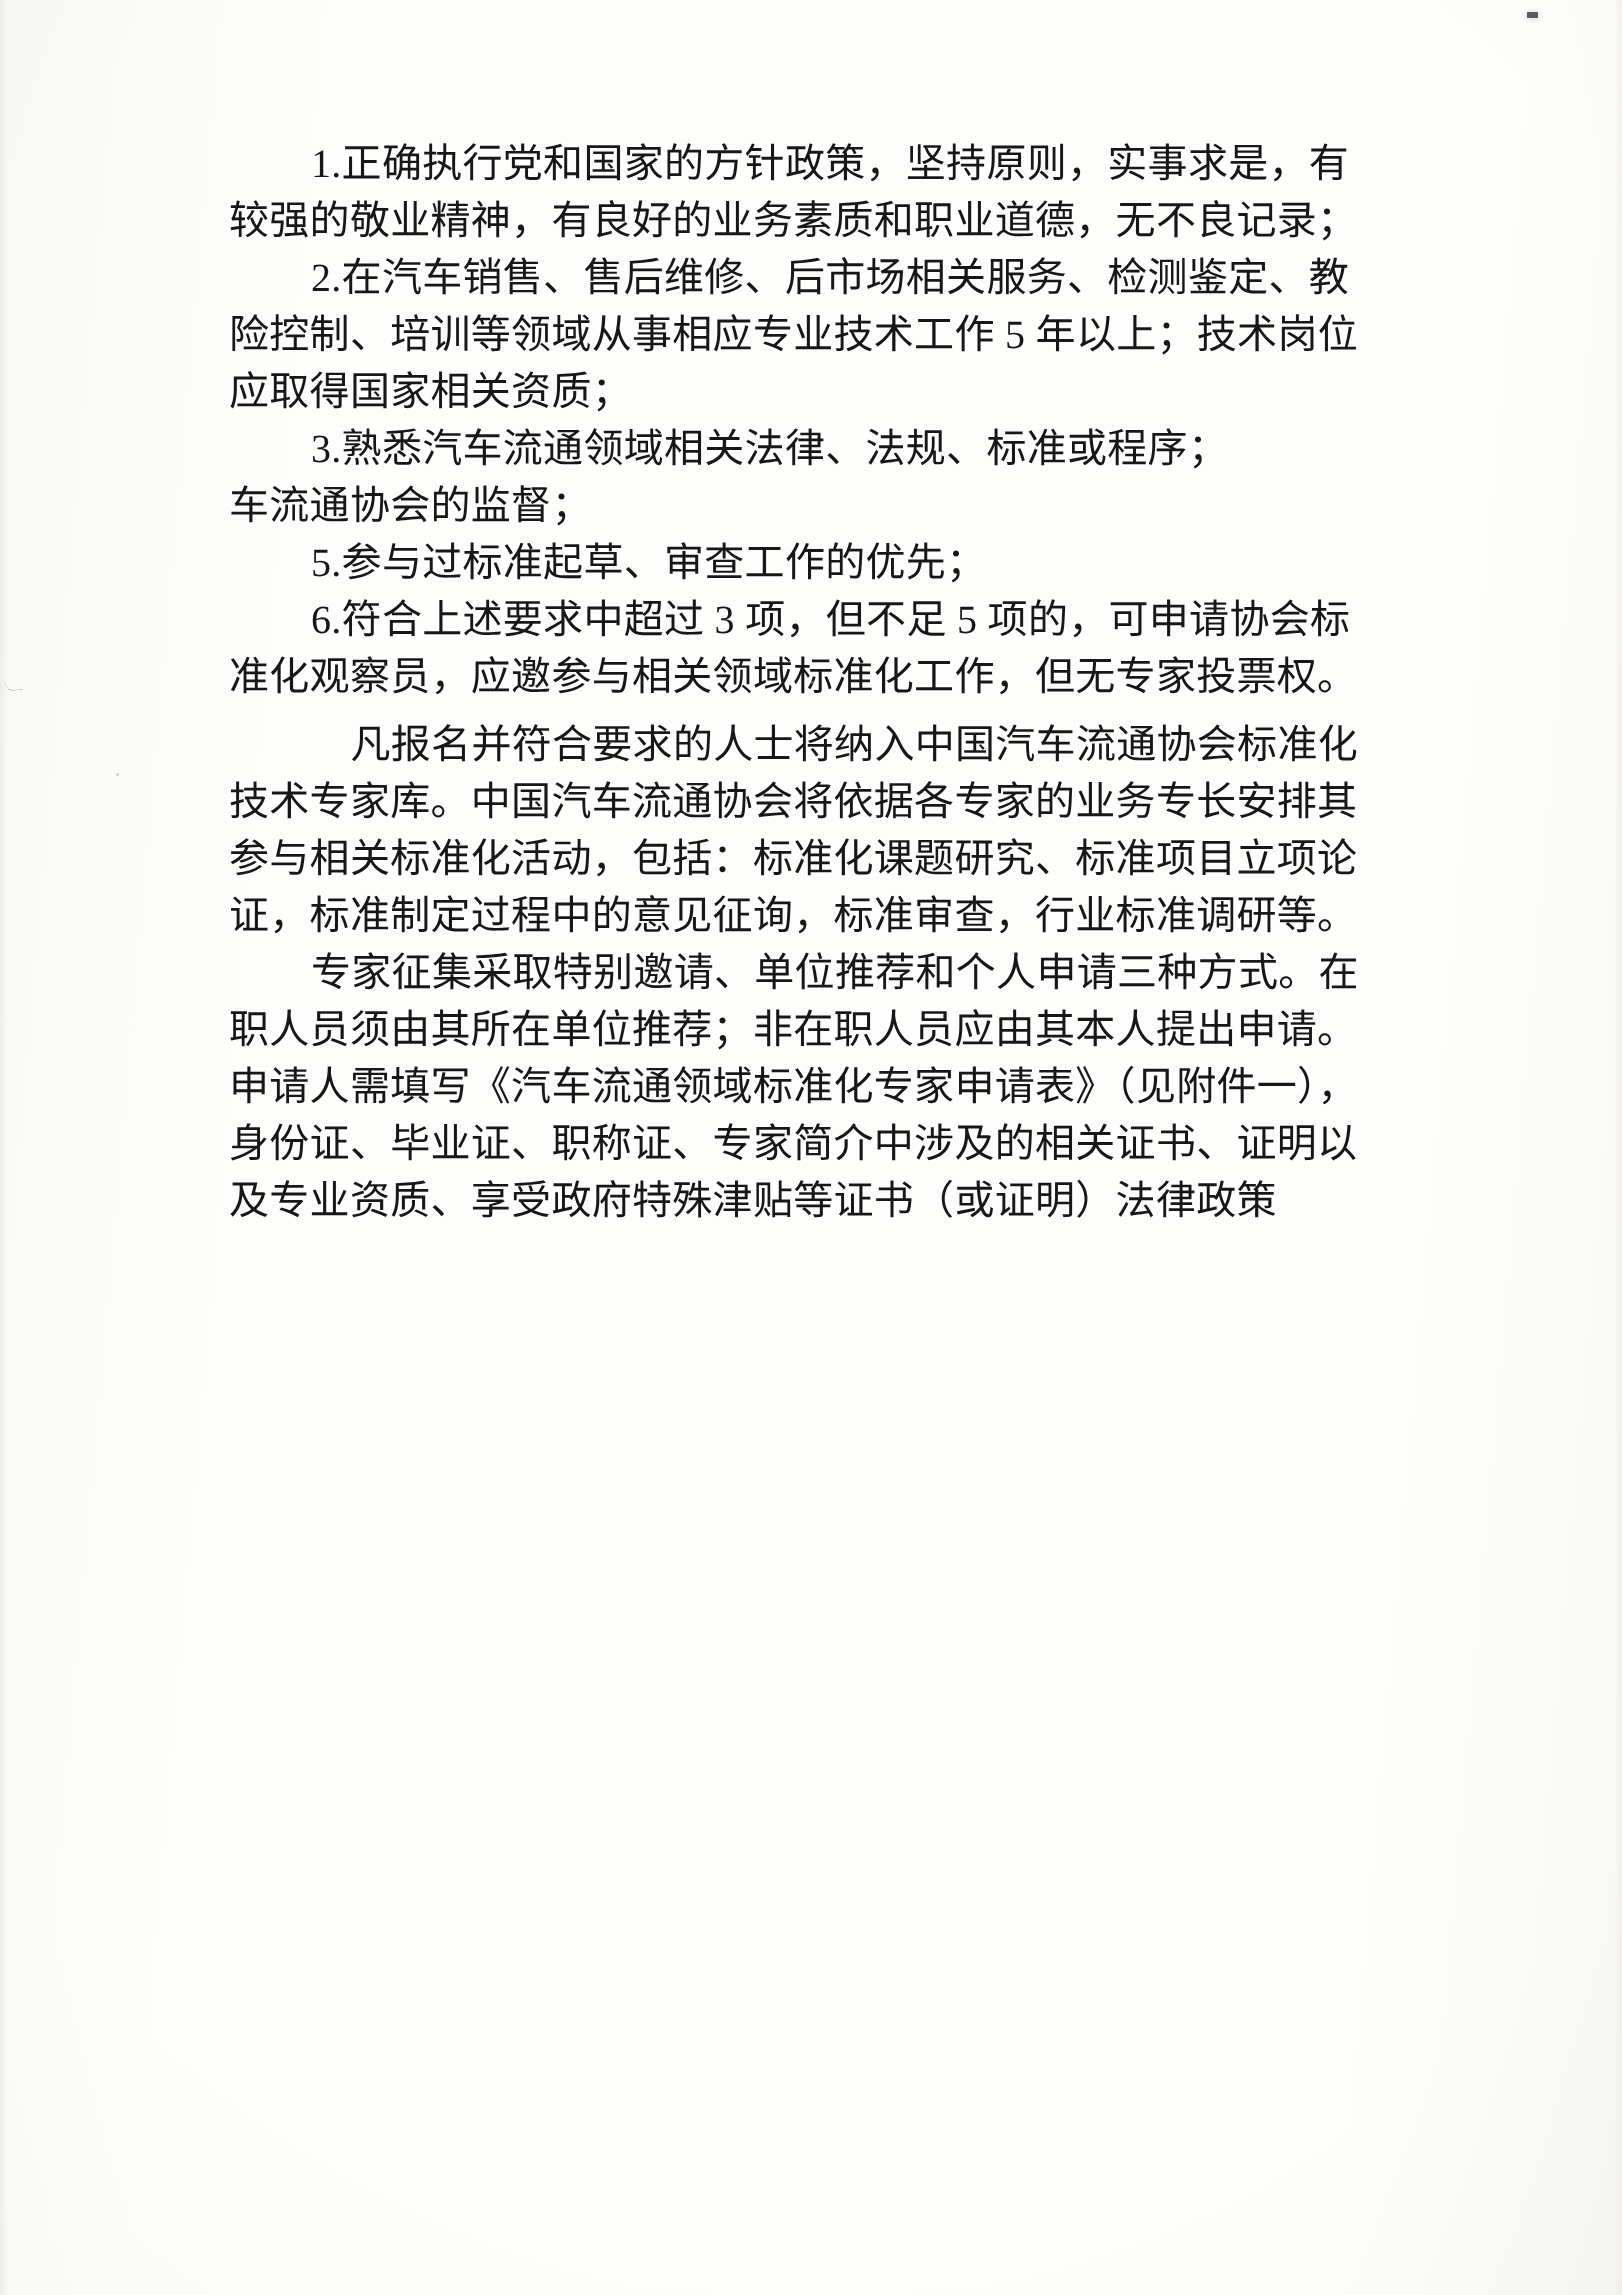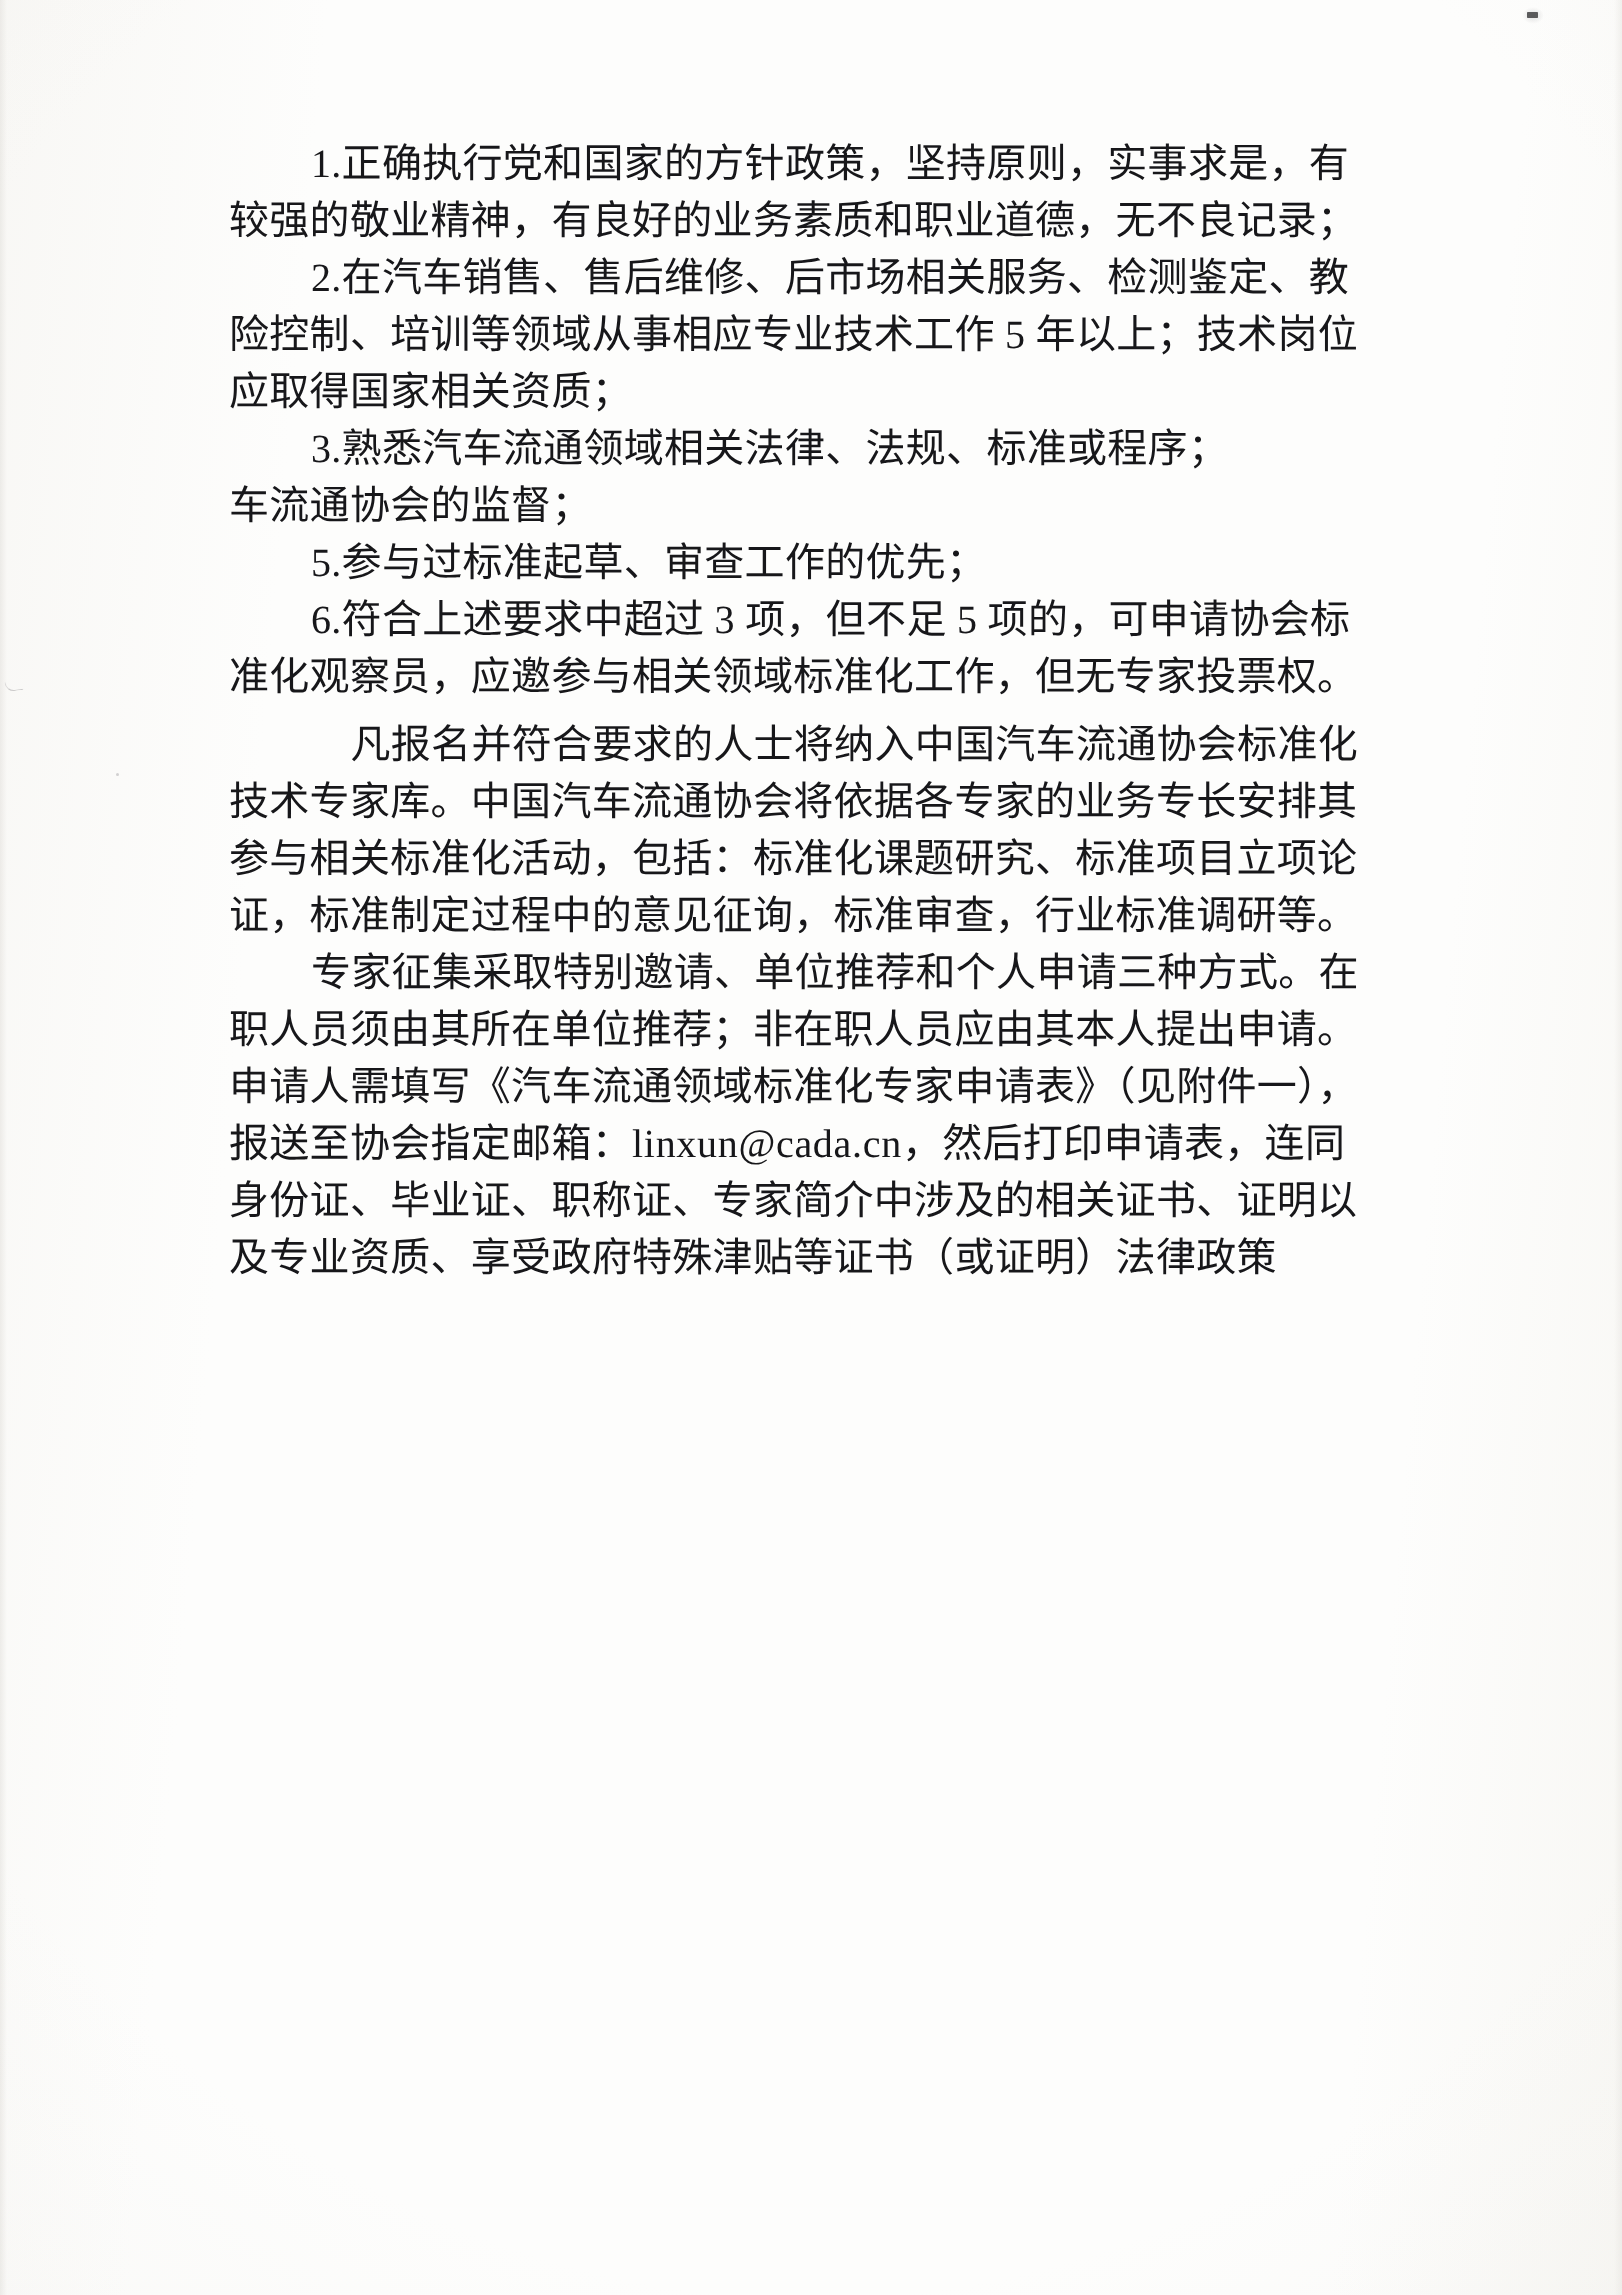--- a/index.html
+++ b/index.html
@@ -131,21 +131,20 @@
 
     <div class="line indent-2">凡报名并符合要求的人士将纳入中国汽车流通协会标准化</div>
     <div class="line">技术专家库。中国汽车流通协会将依据各专家的业务专长安排其</div>
     <div class="line">参与相关标准化活动，包括：标准化课题研究、标准项目立项论</div>
     <div class="line">证，标准制定过程中的意见征询，标准审查，行业标准调研等。</div>
 
     <div class="line indent-1">专家征集采取特别邀请、单位推荐和个人申请三种方式。在</div>
     <div class="line">职人员须由其所在单位推荐；非在职人员应由其本人提出申请。</div>
     <div class="line">申请人需填写《汽车流通领域标准化专家申请表》（见附件一），</div>
 
-    <div class="line"><span>报送至协会指定邮箱：</span><span class="email">linxun@cada.cn</span><span>，然后打印申请表，连同</span></div>
 
     <div class="line">身份证、毕业证、职称证、专家简介中涉及的相关证书、证明以</div>
     <div class="line">及专业资质、享受政府特殊津贴等证书（或证明）法律政策</div>
 
   </div>
 
   <div class="artifact" id="edge-shadow-left"></div>
   <div class="artifact" id="edge-shadow-right"></div>
   <div class="artifact" id="speck-top-right-halo"></div>
   <div class="artifact" id="speck-top-right"></div>

